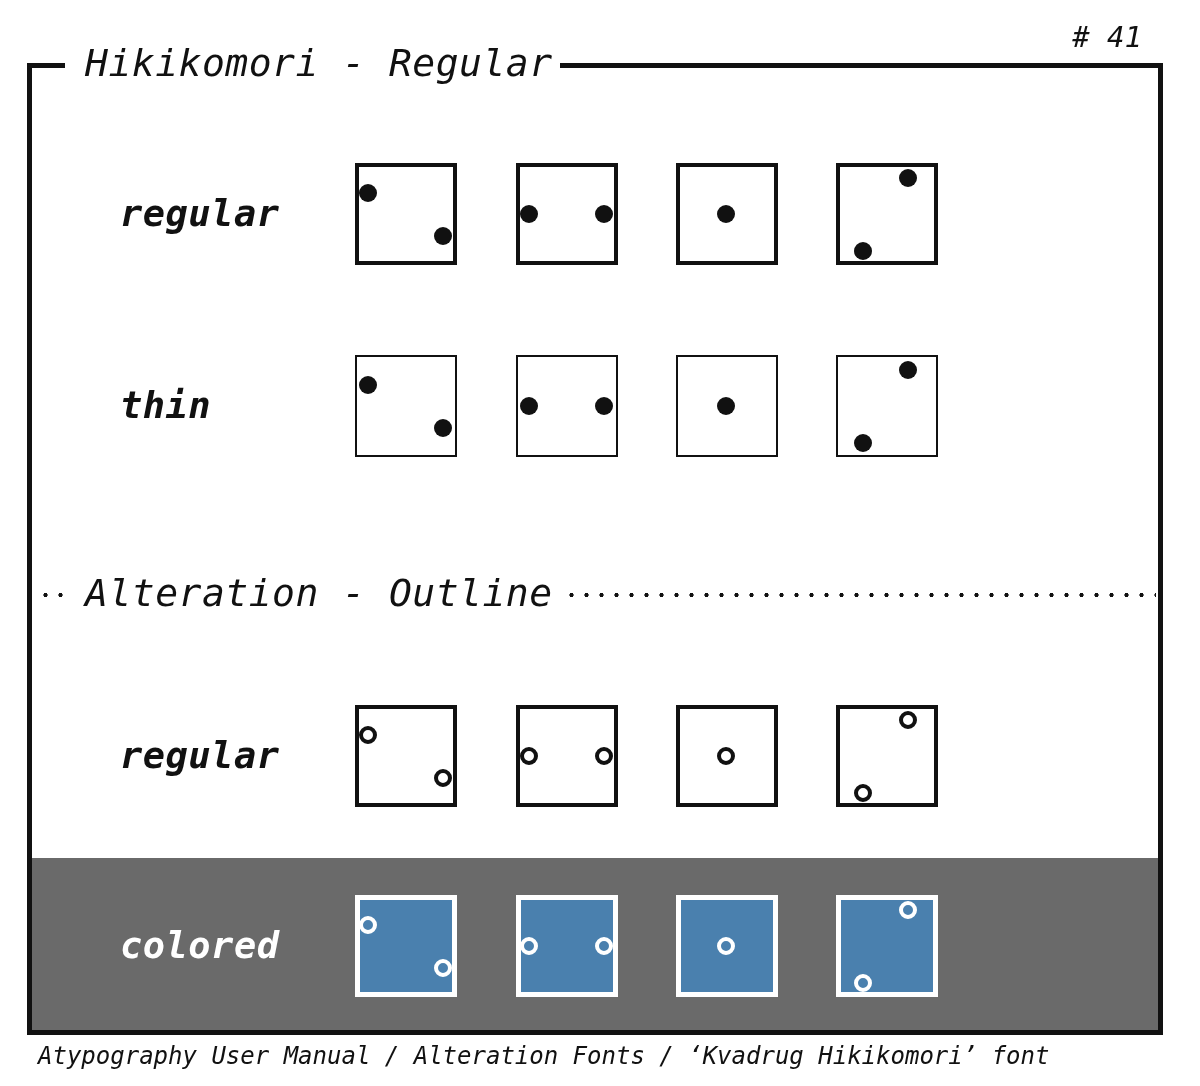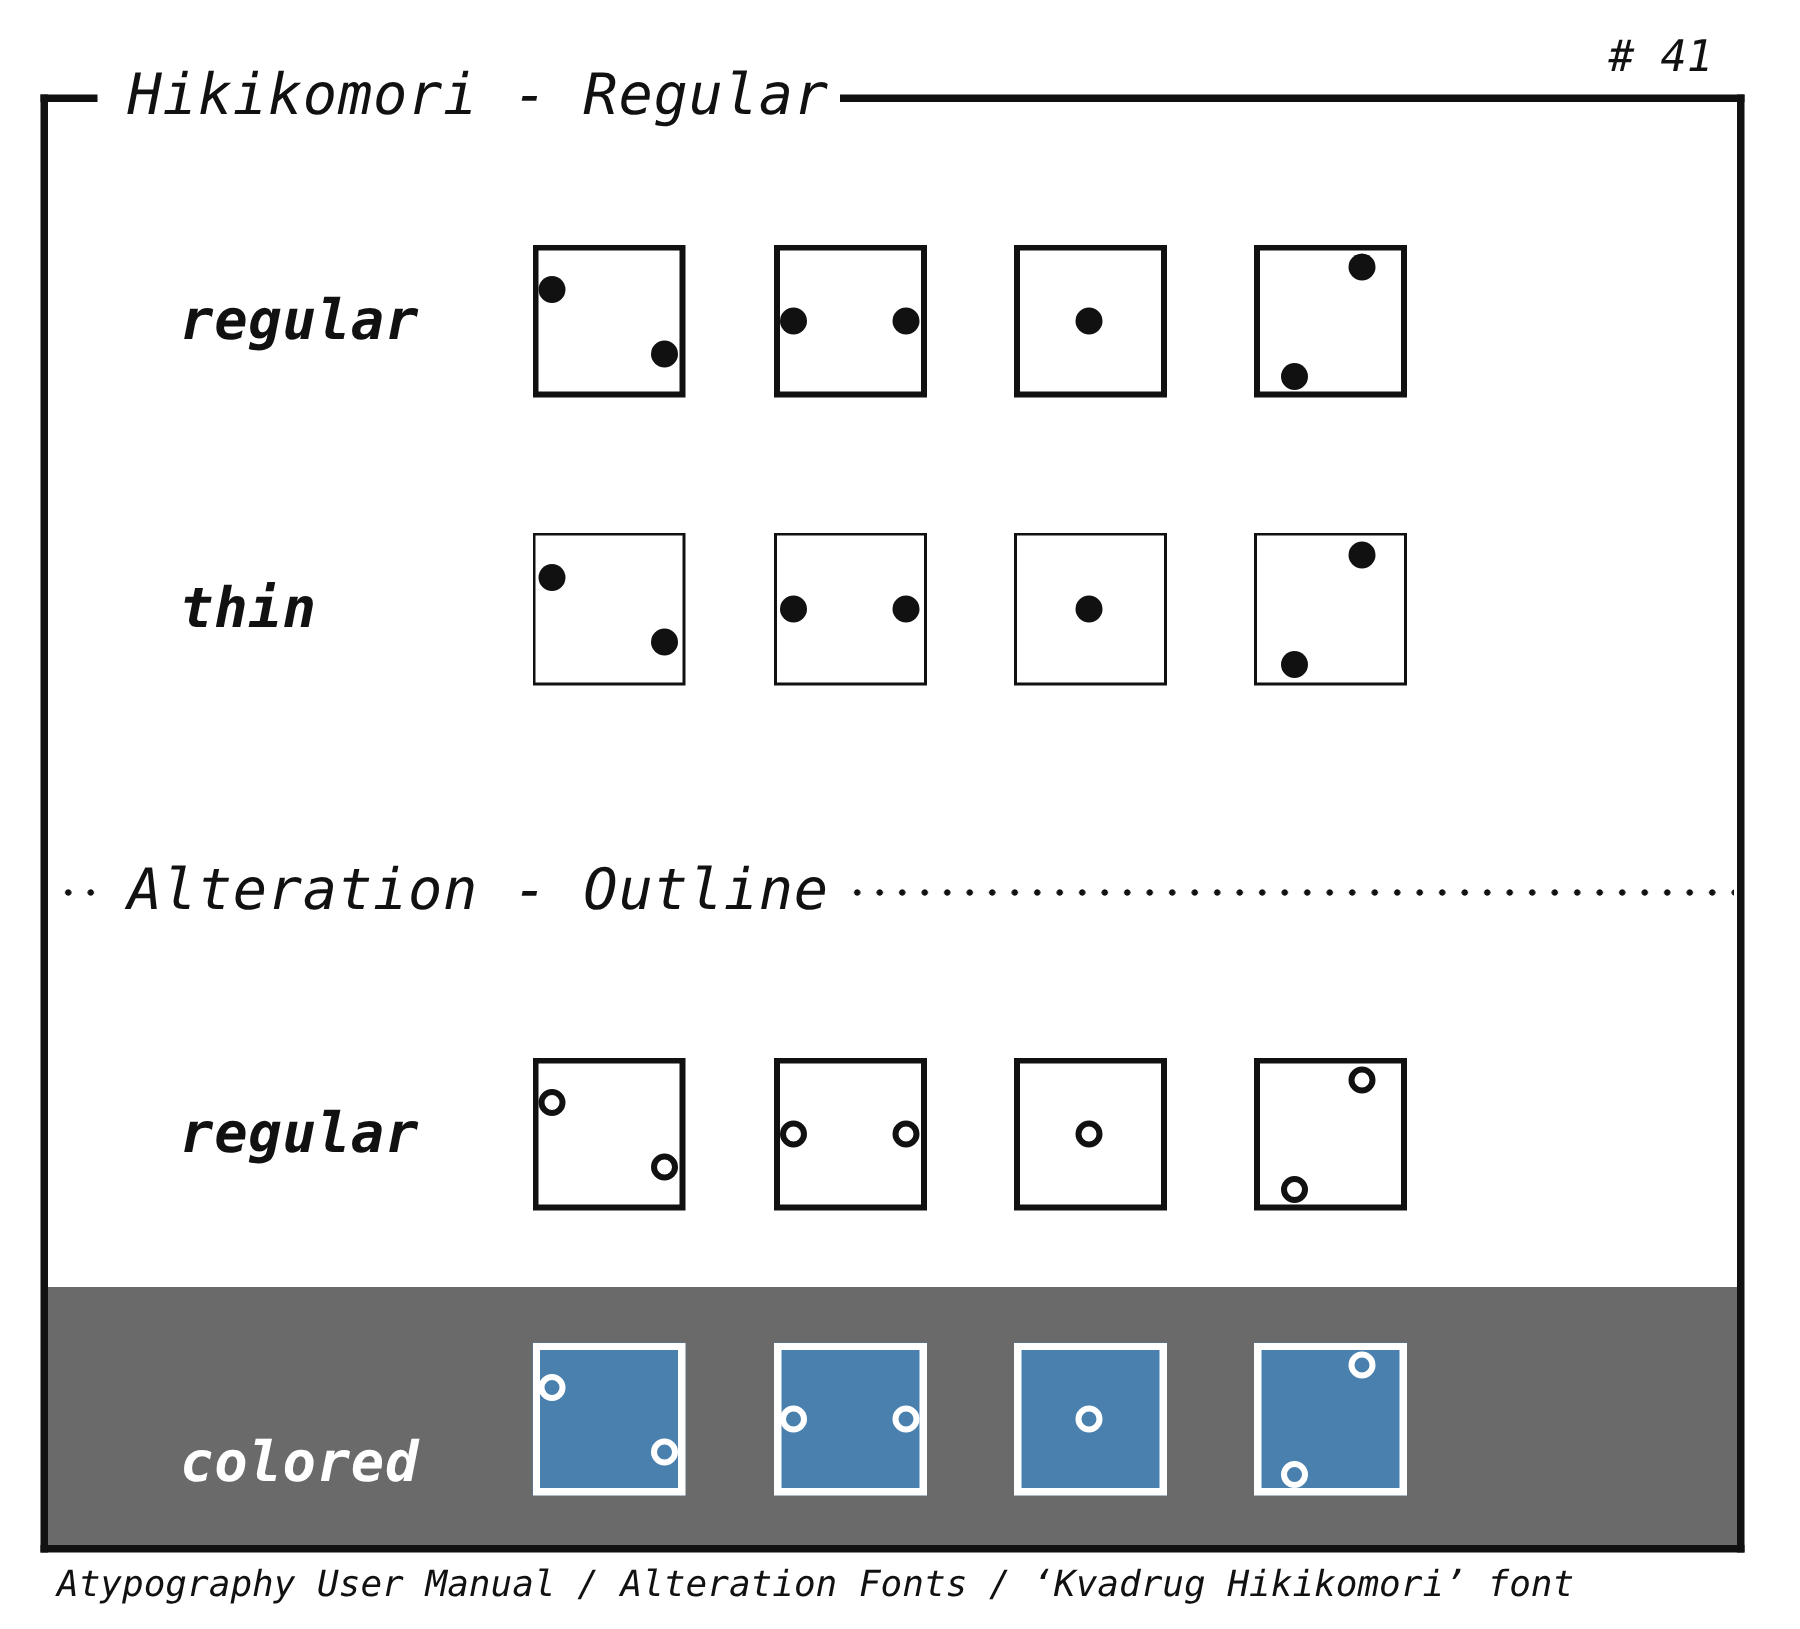--- a/index.html
+++ b/index.html
@@ -121,21 +121,21 @@
       <div class="dot outline" style="left: 13px; top: 51px;"></div>
       <div class="dot outline" style="left: 88px; top: 51px;"></div>
     </div>
     <div class="glyph-square border-thick theme-light" style="top: 705px; left: 676px;">
       <div class="dot outline" style="left: 50px; top: 51px;"></div>
     </div>
     <div class="glyph-square border-thick theme-light" style="top: 705px; left: 836px;">
       <div class="dot outline" style="left: 72px; top: 15px;"></div>
       <div class="dot outline" style="left: 27px; top: 88px;"></div>
     </div>
-    <div class="row-label theme-colored" style="top: 924px;">colored</div>
+    <div class="row-label theme-colored" style="top: 895px;">colored</div>
     <div class="glyph-square border-thick theme-colored" style="top: 895px; left: 355px;">
       <div class="dot outline" style="left: 13px; top: 30px;"></div>
       <div class="dot outline" style="left: 88px; top: 73px;"></div>
     </div>
     <div class="glyph-square border-thick theme-colored" style="top: 895px; left: 516px;">
       <div class="dot outline" style="left: 13px; top: 51px;"></div>
       <div class="dot outline" style="left: 88px; top: 51px;"></div>
     </div>
     <div class="glyph-square border-thick theme-colored" style="top: 895px; left: 676px;">
       <div class="dot outline" style="left: 50px; top: 51px;"></div>

